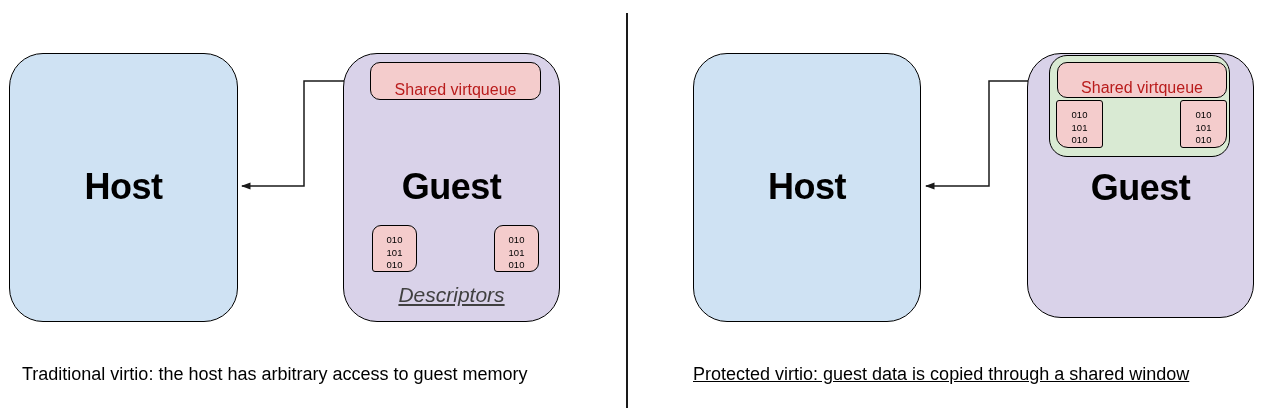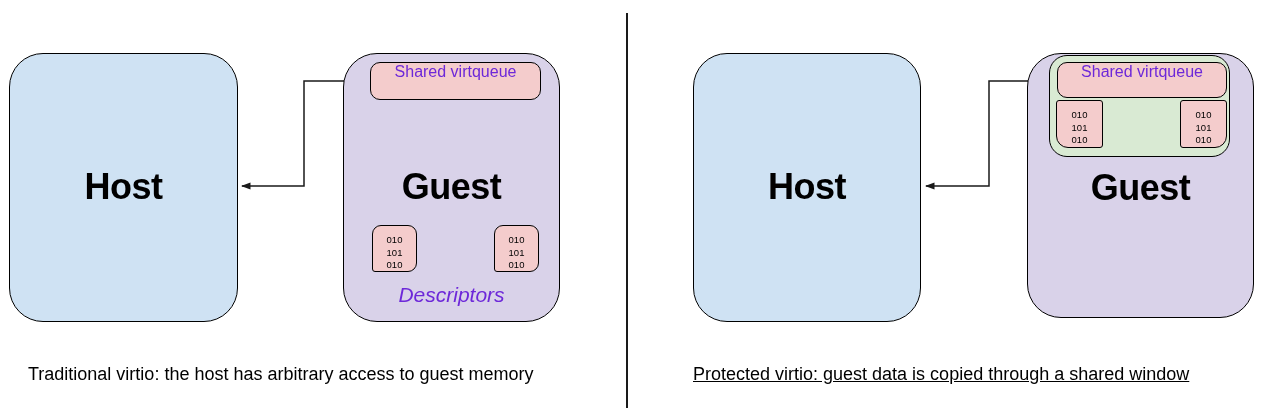--- a/index.html
+++ b/index.html
@@ -40,40 +40,41 @@
     font-size: 36px;
     font-weight: bold;
     color: #000000;
     letter-spacing: -0.5px;
     text-align: center;
     line-height: 46px;
   }
   .vq {
     border-radius: 10px;
     display: flex;
-    align-items: flex-start;
+    align-items: flex-end;
     justify-content: center;
     font-size: 16px;
-    color: #6d28d9;
+    color: #b91c1c;
   }
   .desc-box {
     border-radius: 9px 9px 9px 3px;
     font-size: 9.5px;
     line-height: 12.5px;
     color: #000000;
     text-align: center;
     white-space: pre-line;
     padding-top: 8px;
   }
   .descriptors-label {
     position: absolute;
     font-style: italic;
     font-size: 21px;
-    color: #6d28d9;
+    color: #404040;
     text-align: center;
+    text-decoration: underline;
   }
   .caption {
     position: absolute;
     font-size: 18px;
     color: #000000;
     white-space: nowrap;
   }
   .divider {
     position: absolute;
     left: 626px;
@@ -85,21 +86,21 @@
 
   
   .l-host  { left: 9px;   top: 53px;  width: 229px; height: 269px; }
   .l-host-label  { left: 9px;   top: 164px; width: 229px; }
   .l-guest { left: 343px; top: 53px;  width: 217px; height: 269px; }
   .l-guest-label { left: 343px; top: 164px; width: 217px; }
   .l-vq    { left: 370px; top: 62px;  width: 171px; height: 38px; }
   .l-desc1 { left: 372px; top: 225px; width: 45px;  height: 47px; }
   .l-desc2 { left: 494px; top: 225px; width: 45px;  height: 47px; }
   .l-descriptors { left: 343px; top: 283px; width: 217px; }
-  .l-caption { left: 28px; top: 364px; }
+  .l-caption { left: 22px; top: 364px; }
 
   
   .r-host  { left: 693px;  top: 53px;  width: 228px; height: 269px; }
   .r-host-label  { left: 693px; top: 164px; width: 228px; }
   .r-guest { left: 1027px; top: 53px;  width: 227px; height: 265px; }
   .r-guest-label { left: 1027px; top: 165px; width: 227px; }
   .r-window { left: 1049px; top: 55px; width: 181px; height: 102px; border-radius: 18px; }
   .r-vq    { left: 1057px; top: 62px;  width: 170px; height: 36px; }
   .r-desc1 { left: 1056px; top: 100px; width: 47px; height: 48px; border-radius: 3px 3px 3px 12px; }
   .r-desc2 { left: 1180px; top: 100px; width: 47px; height: 48px; border-radius: 3px 3px 12px 3px; }

